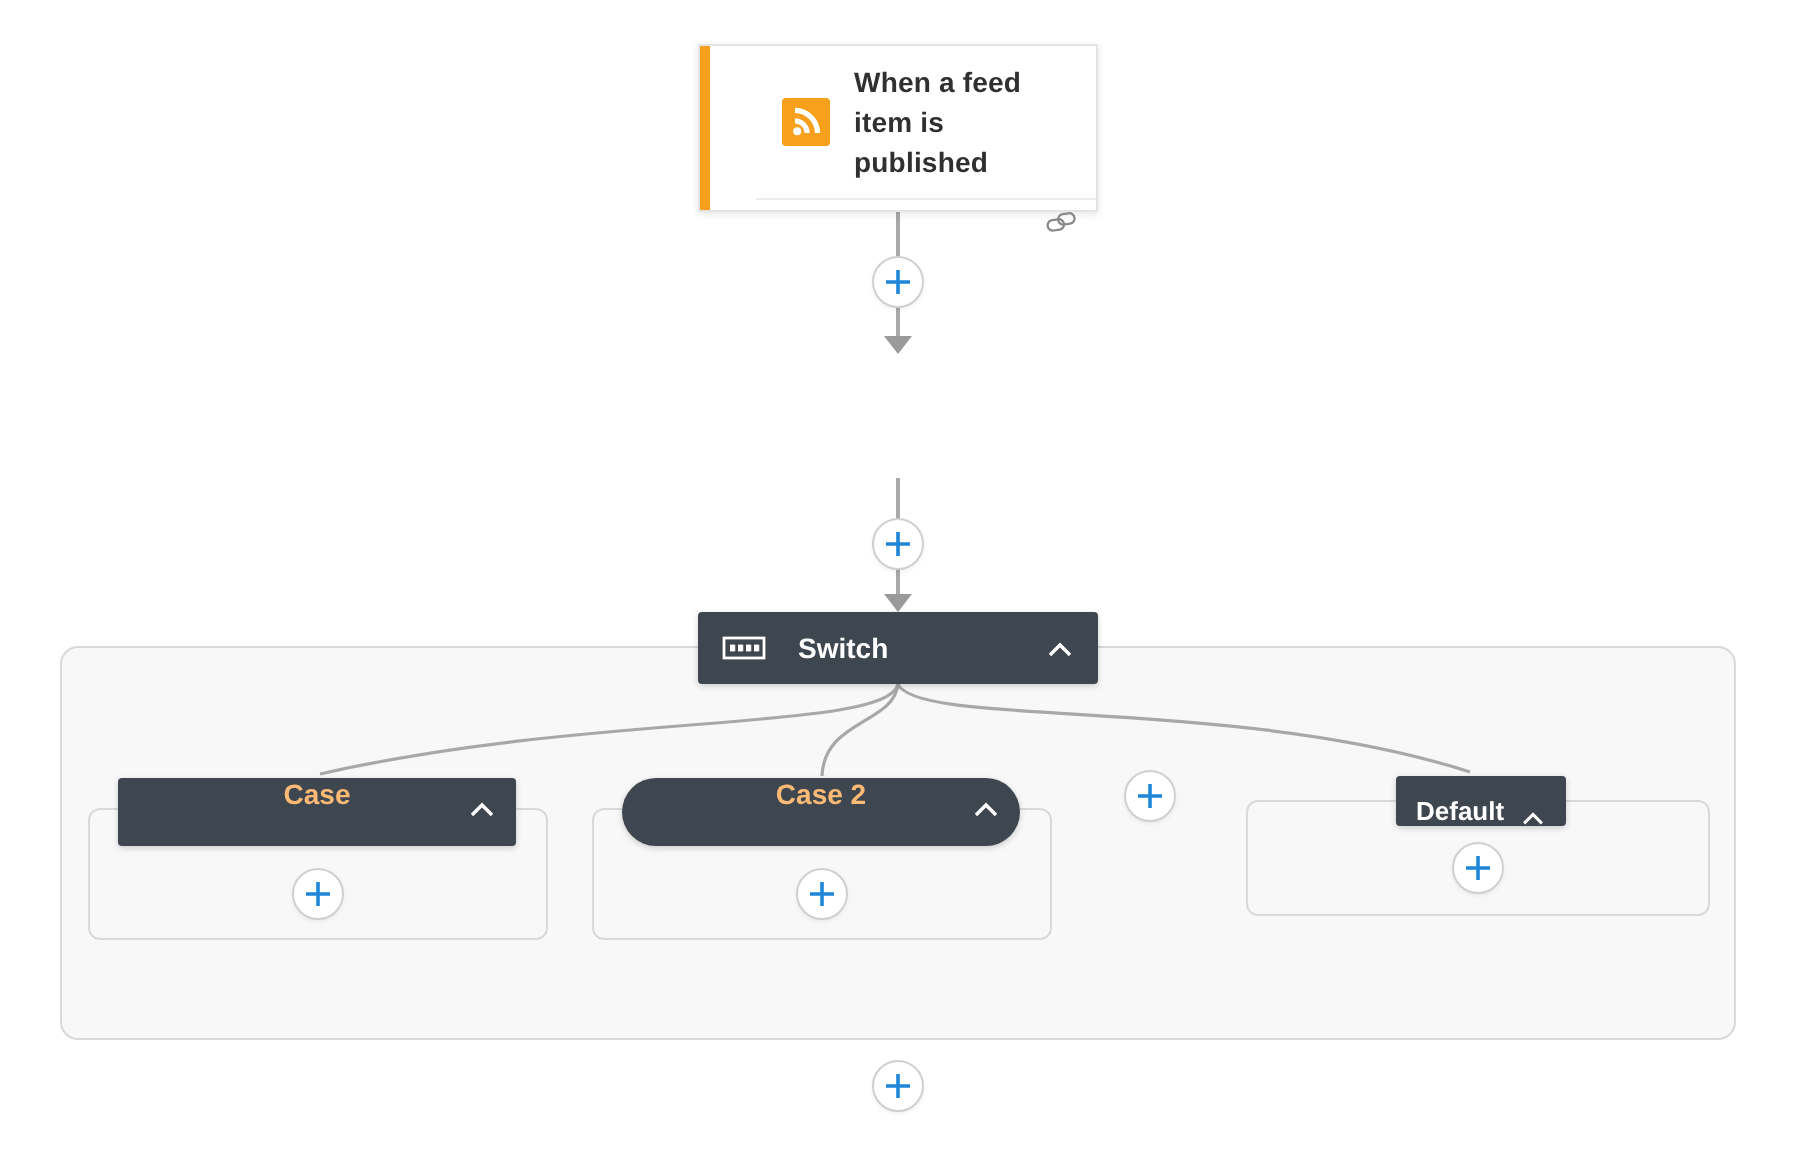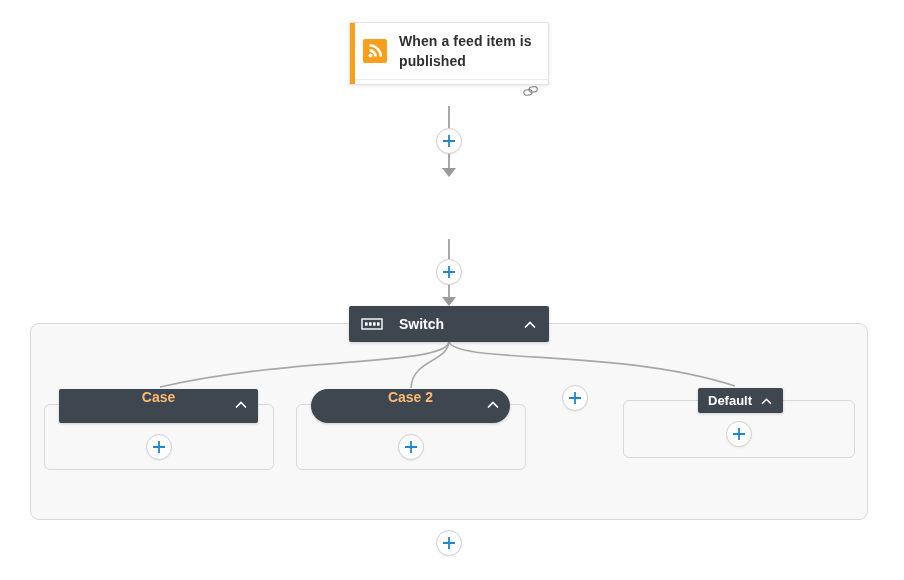--- a/index.html
+++ b/index.html
@@ -54,21 +54,21 @@
     justify-content:center;color:#fdba74;font-size:14px;font-weight:700;z-index:3;
     border-radius:2px;box-shadow:0 1px 3px rgba(0,0,0,.18);cursor:pointer;
     box-sizing:border-box;
   }
   .case-header .chev{position:absolute;right:10px;top:11px;}
   .case-body{
     position:absolute;border:1px solid #d9d9d9;border-radius:6px;
     background:transparent;z-index:2;box-sizing:border-box;
   }
   .default-header{
-    position:absolute;height:25px;display:flex;align-items:center;gap:8px;
+    position:absolute;height:25px;display:flex;align-items:flex-end;gap:8px;
     color:#fff;font-size:13px;font-weight:700;z-index:3;padding:0 10px;
     border-radius:2px;box-shadow:0 1px 3px rgba(0,0,0,.18);cursor:pointer;
     box-sizing:border-box;
   }
   .chev svg, .plus-btn svg{display:block;}
 </style>
 </head>
 <body>
 
 <div class="canvas">
@@ -81,21 +81,21 @@
     <line x1="449" y1="239" x2="449" y2="299" stroke="#A8A8A8" stroke-width="2"></line>
     <polygon points="442,297 456,297 449,306" fill="#9a9a9a"></polygon>
 
     <path d="M449,342 C444,366 295,356 160,387" stroke="#A8A8A8" stroke-width="1.6" fill="none"></path>
     <path d="M449,342 C447,362 412,360 411,388" stroke="#A8A8A8" stroke-width="1.6" fill="none"></path>
     <path d="M449,342 C458,364 618,348 735,386" stroke="#A8A8A8" stroke-width="1.6" fill="none"></path>
   </svg>
 
   <div class="scope-container"></div>
 
-  <div class="card" style="top:22px;height:63px;">
+  <div class="card" style="top:22px;height:84px;padding-left:28px;">
     <div class="accent" style="background: rgb(248, 160, 27);"></div>
     <div class="card-main">
       <svg class="app-icon" viewBox="0 0 24 24">
         <rect x="0" y="0" width="24" height="24" rx="2" fill="#F8A01B"></rect>
         <path d="M6.5 6.2 a11.5 11.5 0 0 1 11.3 11.3" stroke="#fff" stroke-width="2.6" fill="none"></path>
         <path d="M6.5 11.4 a6.3 6.3 0 0 1 6.1 6.1" stroke="#fff" stroke-width="2.6" fill="none"></path>
         <circle cx="7.6" cy="16.6" r="2" fill="#fff"></circle>
       </svg>
       <span class="card-title">When a feed item is published</span>
     </div>

